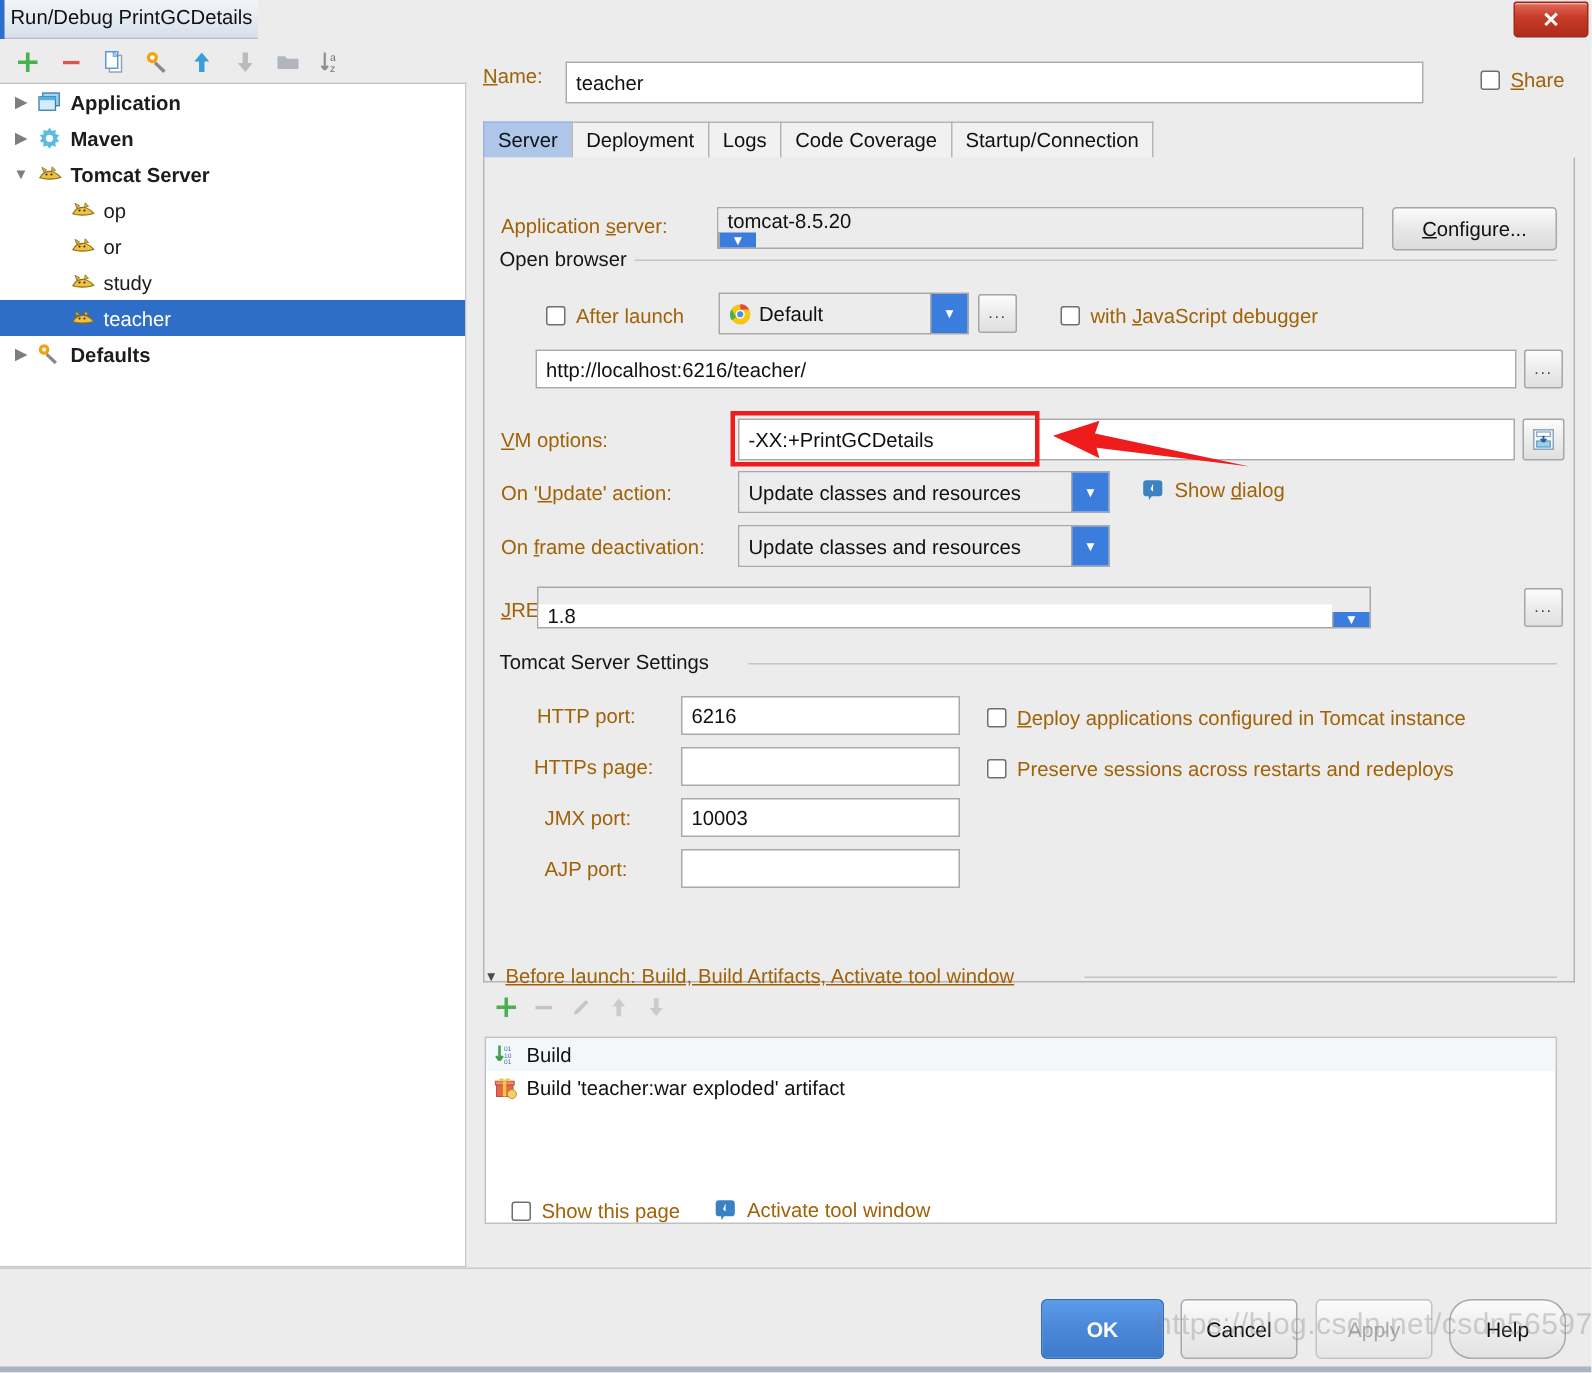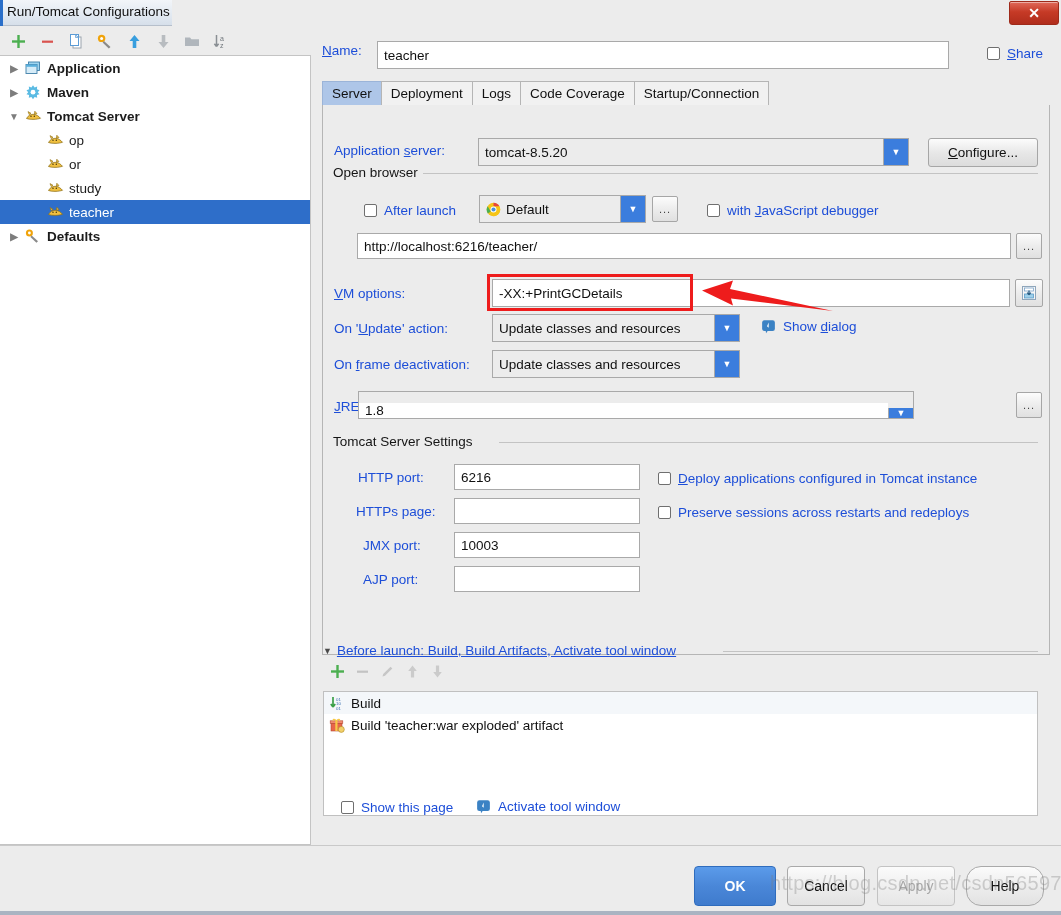--- a/index.html
+++ b/index.html
@@ -120,21 +120,21 @@
   .indent-1 { padding-left: 46px; }
 
   
   .right-panel {
     position: absolute; left: 311px; top: 27px;
     width: 750px; height: 818px;
     background: #ececec;
     box-sizing: border-box;
   }
   .row { position: absolute; display: flex; align-items: center; }
-  .lbl { font-size: 13.5px; color: #1d4ed8; white-space: nowrap; }
+  .lbl { font-size: 13.5px; color: #a16207; white-space: nowrap; }
   .u { text-decoration: underline; }
 
   .tfield {
     background: #ffffff;
     border: 1px solid #a9a9a9;
     box-sizing: border-box;
     font-family: "Liberation Sans", sans-serif;
     font-size: 13.5px;
     color: #101010;
     padding: 0 6px;
@@ -309,21 +309,21 @@
     <div class="bg-tab" style="left:862px;">
         <span class="bsq" style="background:#3ba9e0;"></span>
         <span class="btxt" style="width:72px;"></span>
       </div>
   </div>
 
   <div class="dialog">
 
     <div class="titlebar"></div>
     <div class="title-left-accent"></div>
-    <div class="win-title">Run/Tomcat Configurations</div>
+    <div class="win-title">Run/Debug PrintGCDetails</div>
     <div class="close-btn">✕</div>
 
     <div class="left-panel">
 
       <div class="tree-toolbar">
         <div class="tb-btn">
           <svg width="17" height="17" viewBox="0 0 17 17">
             <rect x="7.3" y="2" width="2.4" height="13" fill="#4caf50"></rect>
             <rect x="2" y="7.3" width="13" height="2.4" fill="#4caf50"></rect>
           </svg>
@@ -504,21 +504,21 @@
         </div>
         <div class="tab">
           <span>Startup/Connection</span>
         </div>
       </div>
       <div class="content-card"></div>
 
       <div class="row" style="left:23px; top:116px;">
         <span class="lbl">Application <span class="u">s</span>erver:</span>
       </div>
-      <div class="combo" style="position:absolute; left:167px; top:111px; width:431px;">
+      <div class="combo" style="position:absolute; left:167px; top:111px; width:431px;flex-direction:column;">
         <span class="cval">tomcat-8.5.20</span>
         <span class="carrow">▼</span>
       </div>
       <div class="btn" style="position:absolute; left:617px; top:111px; width:110px; height:29px;">
         <span><span class="u">C</span>onfigure...</span>
       </div>
 
       <div class="grp-title" style="left:22px; top:138px;">Open browser</div>
       <div class="grp-line" style="left:112px; top:146px; width:615px;"></div>
 

